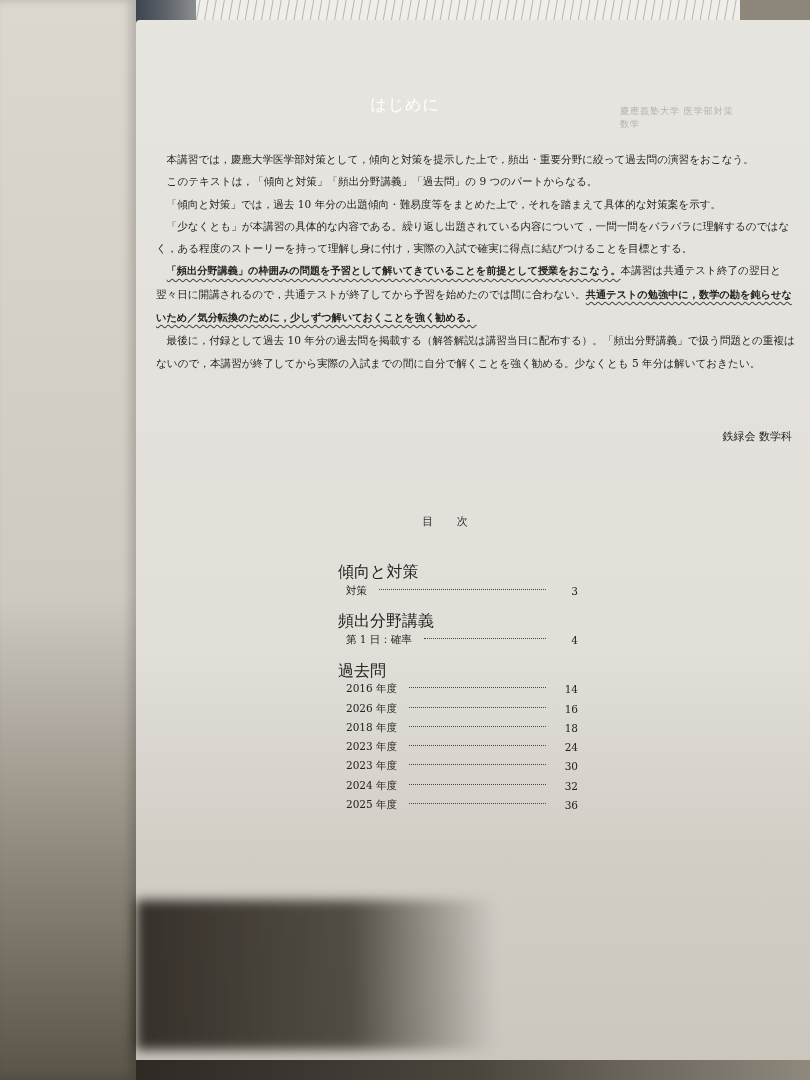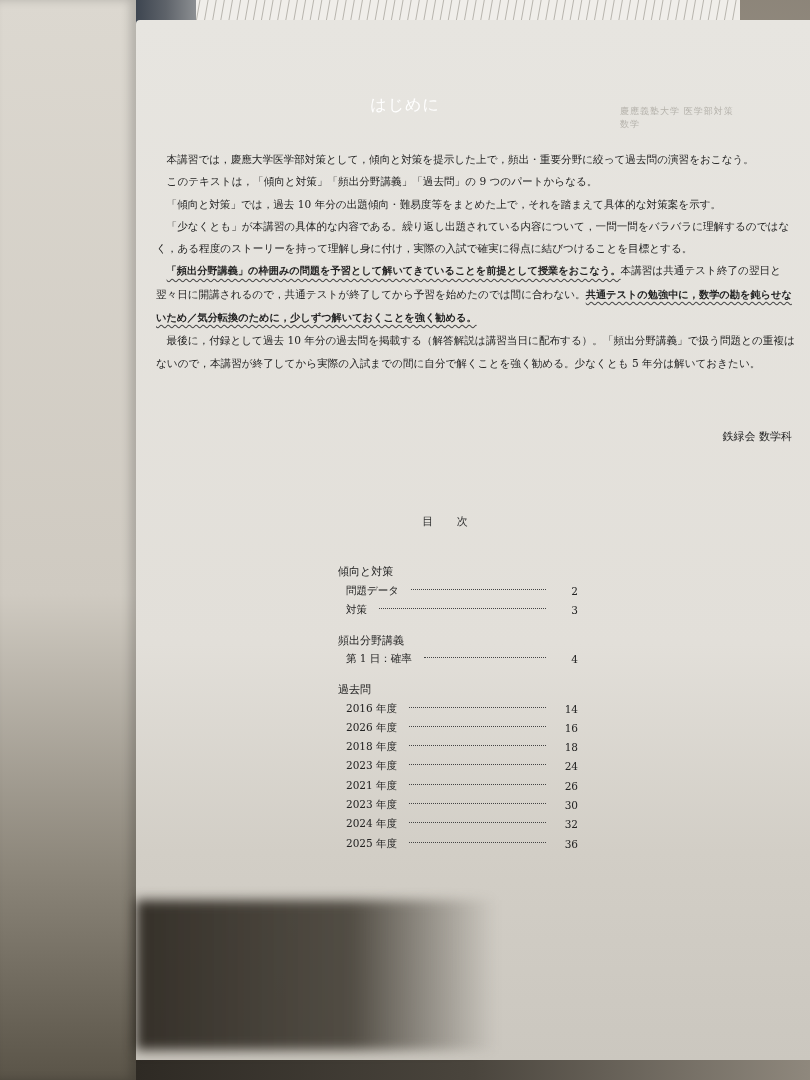--- a/index.html
+++ b/index.html
@@ -60,21 +60,21 @@
   }
   .toc-title {
     position: absolute; left: 0; width: 900px; top: 514px;
     text-align: center; font-size: 11px; color: #333; letter-spacing: 10px;
   }
   .toc {
     position: absolute; left: 338px; top: 563px; width: 240px;
     font-size: 10.5px; color: #222;
   }
   .toc-section { margin-bottom: 12px; }
-  .toc-head { font-family: "DejaVu Sans", sans-serif; font-size: 11px; height: 18px; line-height: 18px; }
+  .toc-head { font-family: "DejaVu Sans", sans-serif; font-size: 16px; height: 18px; line-height: 18px; }
   .toc-row {
     display: flex; align-items: center; height: 19.3px; padding-left: 8px;
   }
   .toc-label { white-space: nowrap; }
   .toc-dots {
     flex: 1; margin: 0 10px 0 12px; height: 1px;
     border-bottom: 1.5px dotted #444; transform: translateY(-2px);
   }
   .toc-page { width: 22px; text-align: right; }
 </style>
@@ -104,25 +104,20 @@
 </div>
 
 <div class="signature">鉄緑会 数学科</div>
 
 <div class="toc-title">目 次</div>
 
 <div class="toc">
   <div class="toc-section">
     <div class="toc-head">傾向と対策</div>
     <div class="toc-row">
-        <span class="toc-label">問題データ</span>
-        <span class="toc-dots"></span>
-        <span class="toc-page">2</span>
-      </div>
-    <div class="toc-row">
         <span class="toc-label">対策</span>
         <span class="toc-dots"></span>
         <span class="toc-page">3</span>
       </div>
   </div>
   <div class="toc-section">
     <div class="toc-head">頻出分野講義</div>
     <div class="toc-row">
         <span class="toc-label">第 1 日：確率</span>
         <span class="toc-dots"></span>
@@ -145,25 +140,20 @@
         <span class="toc-label">2018 年度</span>
         <span class="toc-dots"></span>
         <span class="toc-page">18</span>
       </div>
     <div class="toc-row">
         <span class="toc-label">2023 年度</span>
         <span class="toc-dots"></span>
         <span class="toc-page">24</span>
       </div>
     <div class="toc-row">
-        <span class="toc-label">2021 年度</span>
-        <span class="toc-dots"></span>
-        <span class="toc-page">26</span>
-      </div>
-    <div class="toc-row">
         <span class="toc-label">2023 年度</span>
         <span class="toc-dots"></span>
         <span class="toc-page">30</span>
       </div>
     <div class="toc-row">
         <span class="toc-label">2024 年度</span>
         <span class="toc-dots"></span>
         <span class="toc-page">32</span>
       </div>
     <div class="toc-row">

